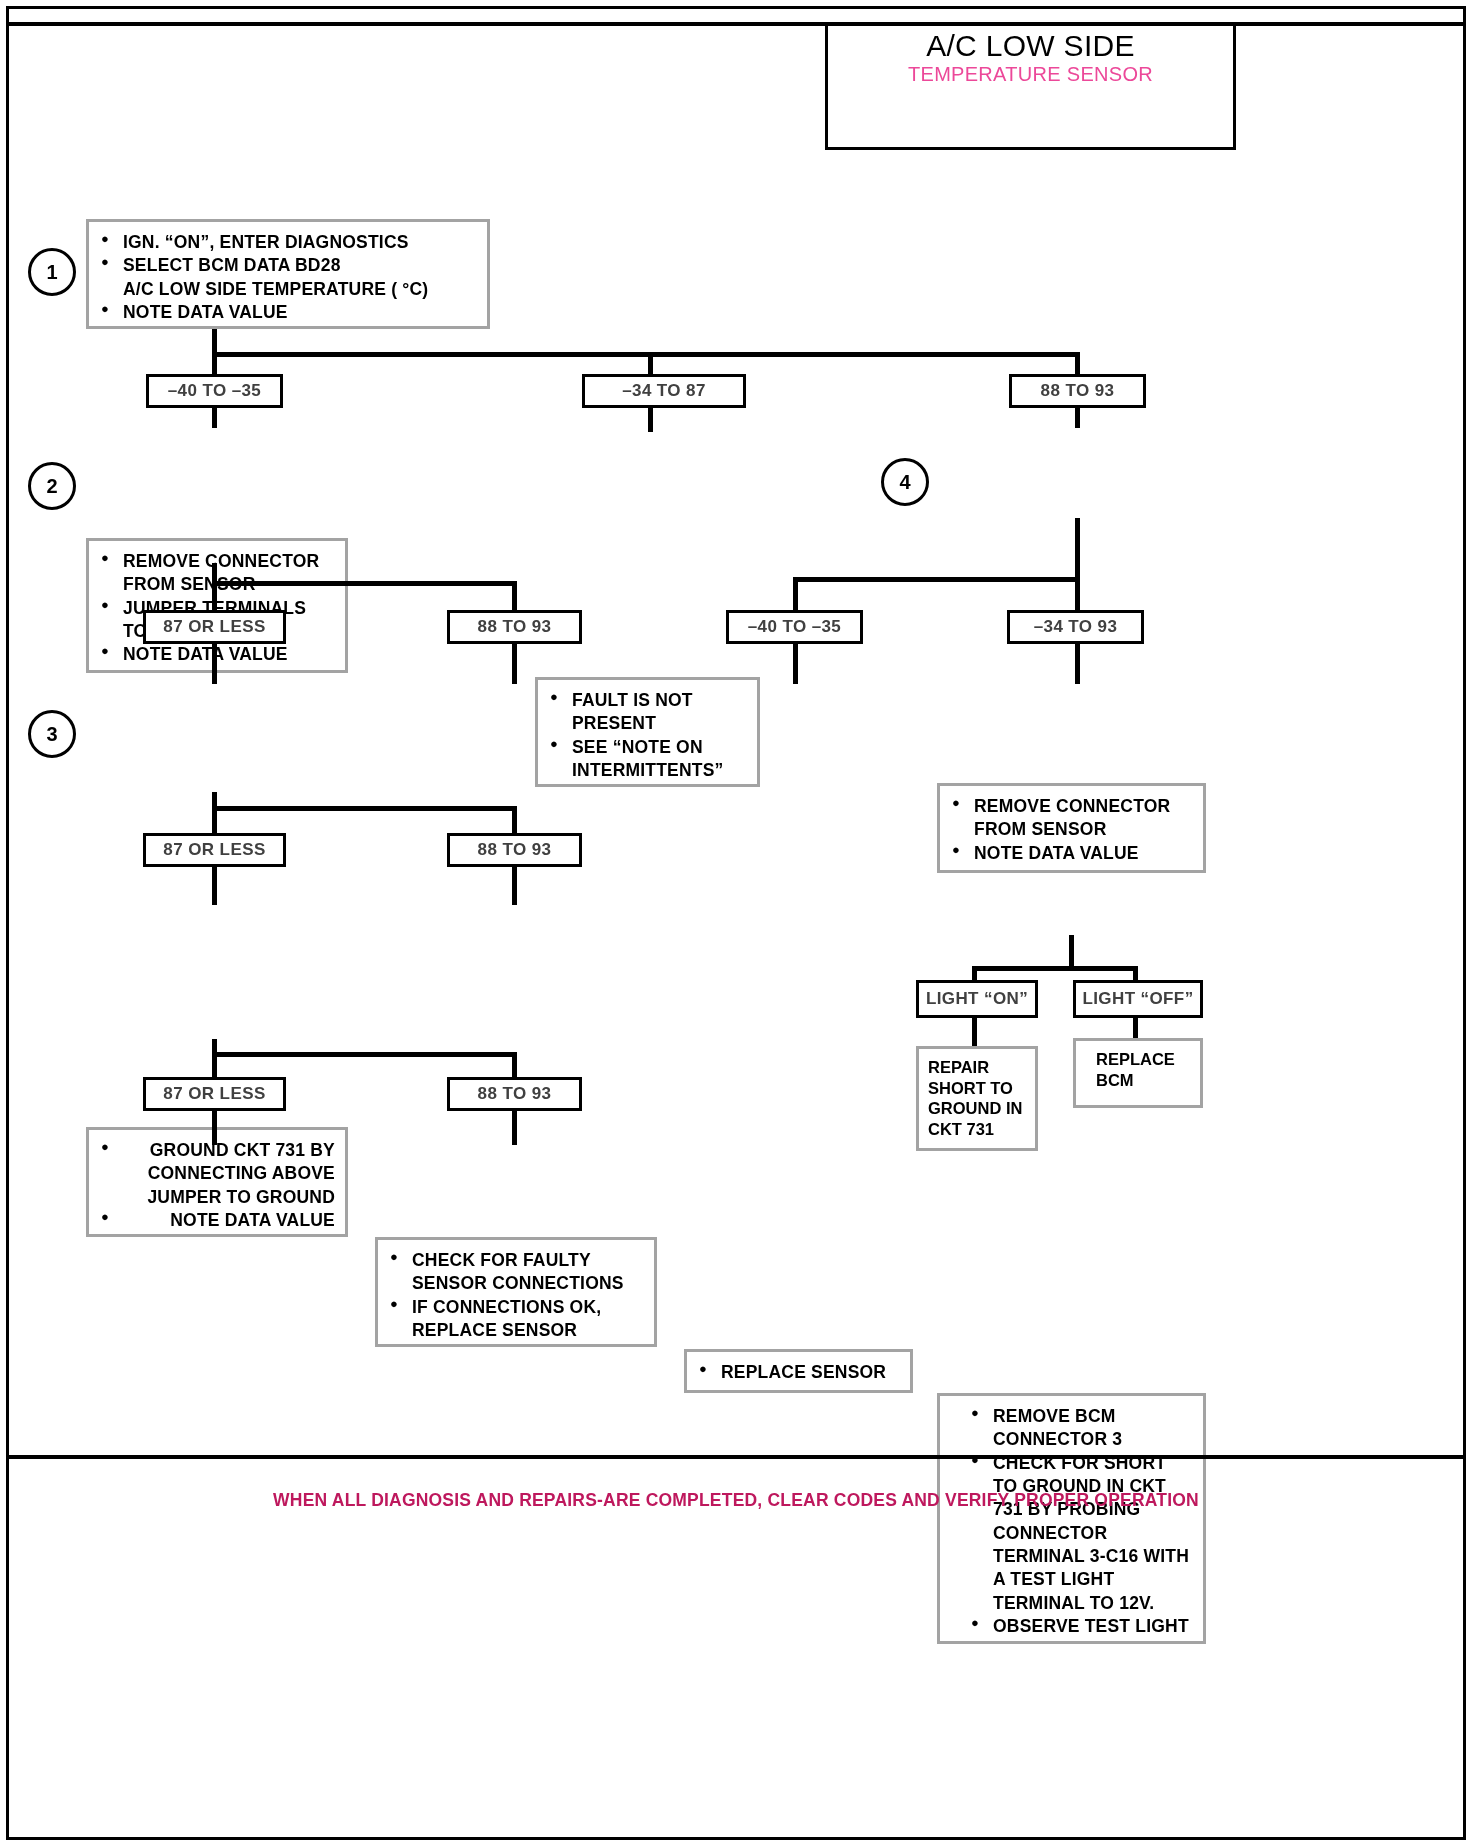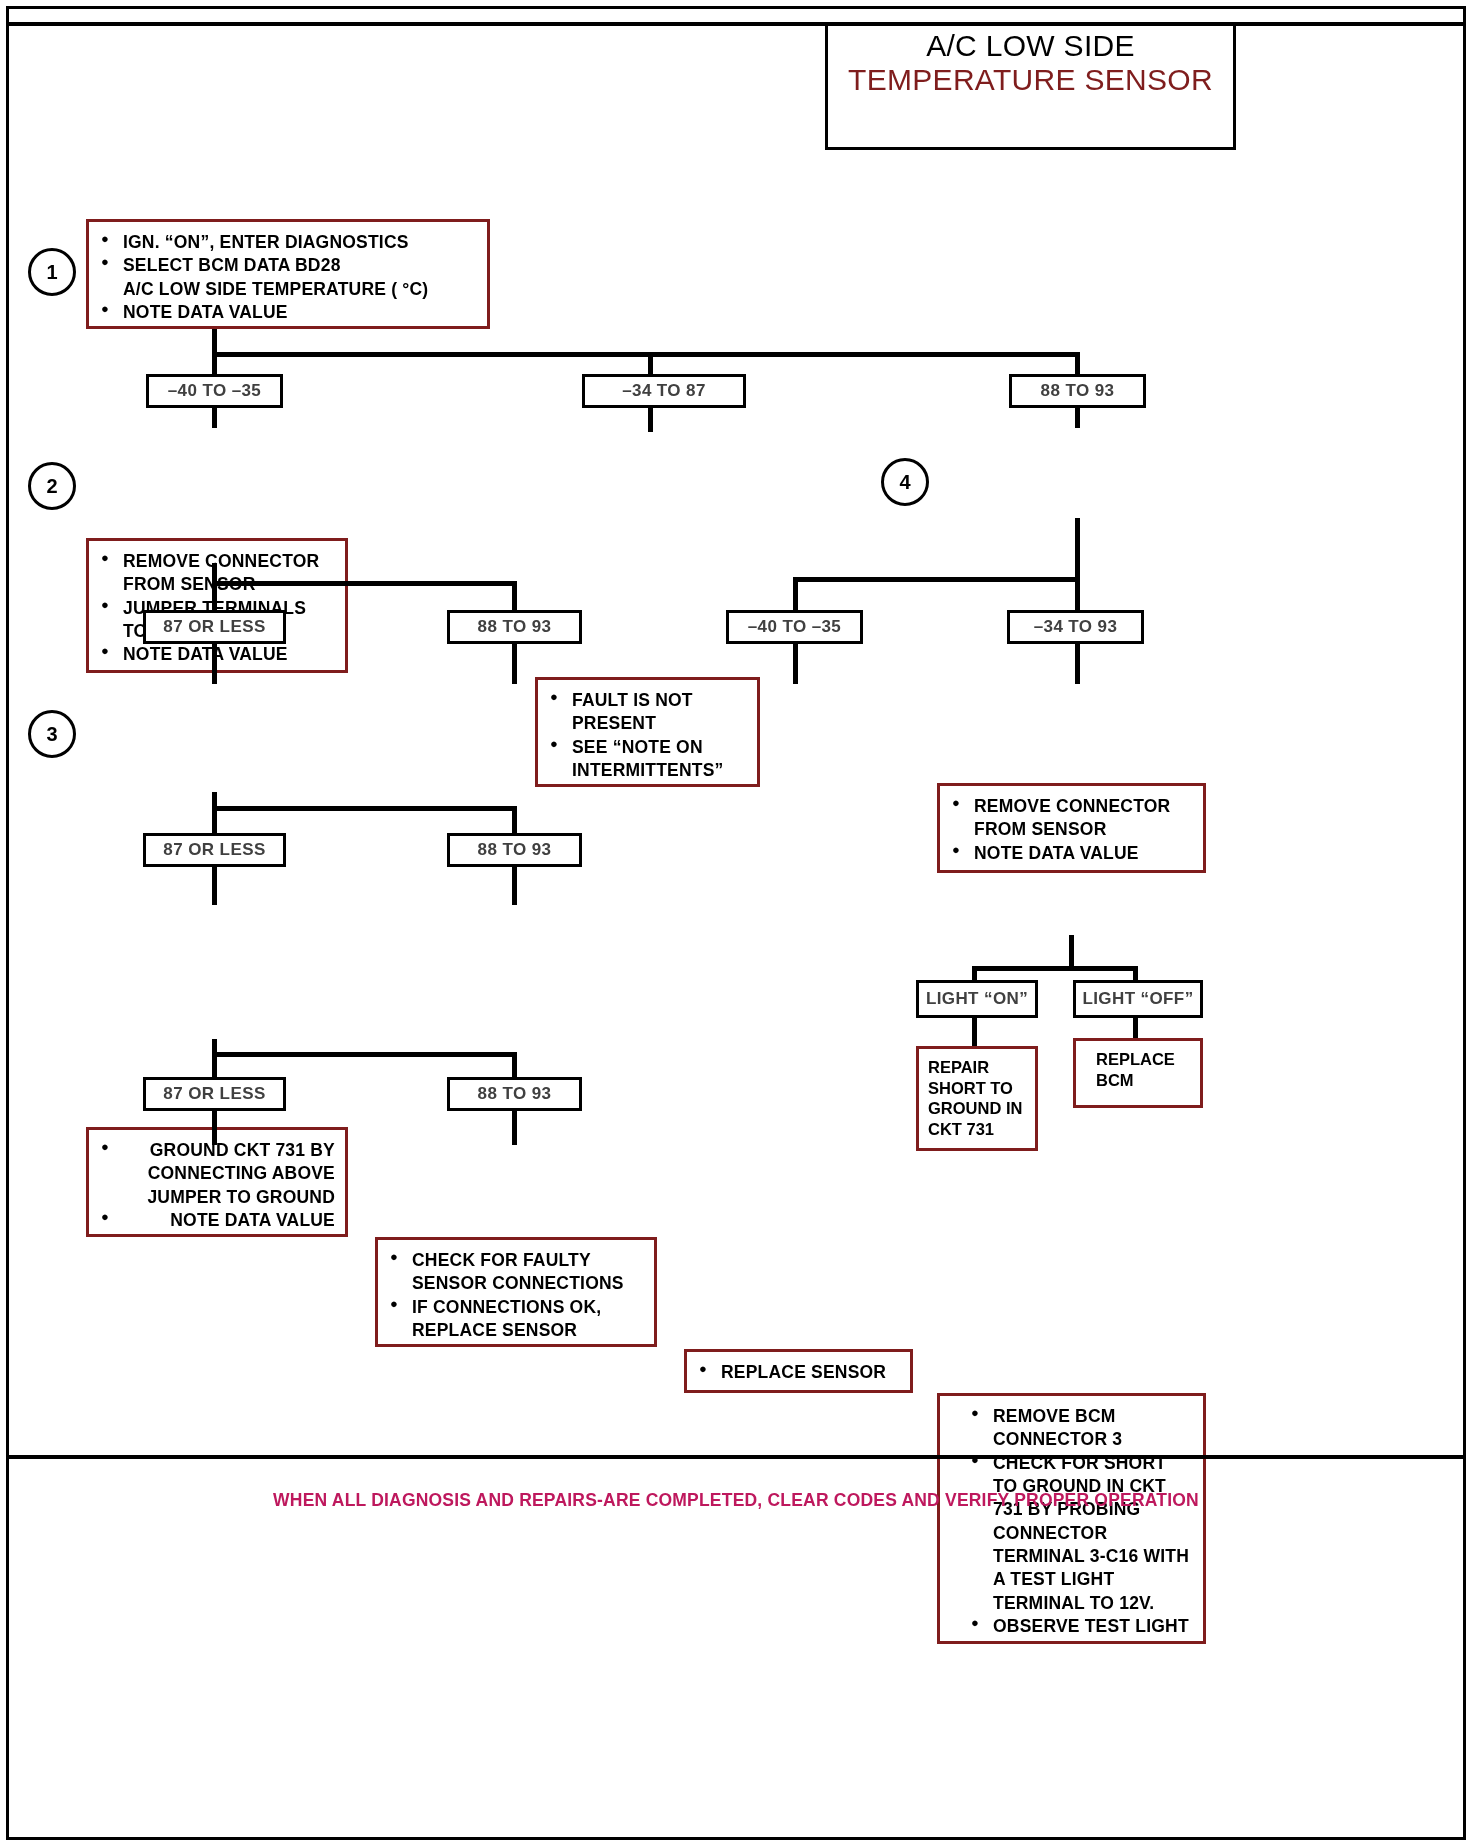--- a/index.html
+++ b/index.html
@@ -1,38 +1,38 @@
 <!DOCTYPE html>
 <html><head>
 <meta charset="utf-8">
 <style>
   html,body{margin:0;padding:0;background:#fff;}
   body{font-family:"Liberation Sans",sans-serif;}
   #page{position:relative;width:1472px;height:1846px;background:#fff;overflow:hidden;}
   .frame{position:absolute;left:6px;top:6px;width:1460px;height:1834px;border:3px solid #000;box-sizing:border-box;}
-  .node{position:absolute;box-sizing:border-box;border:3px solid #7f1d1d;background:#fff;}
+  .node{position:absolute;box-sizing:border-box;border:3px solid #a3a3a3;background:#fff;}
   .tbox{position:absolute;box-sizing:border-box;border:3px solid #000;background:#fff;
         display:flex;align-items:center;justify-content:center;
         font-weight:bold;font-size:17px;letter-spacing:.4px;color:#404040;}
   .bul{position:relative;padding:10px 10px 10px 12px;}
   .bul ul{list-style:none;margin:0;padding:0;}
   .bul li{position:relative;padding-left:22px;margin:0 0 2px 0;
           font-weight:bold;font-size:17.5px;line-height:1.22;letter-spacing:.2px;color:#000;}
   .bul li:before{content:"\25CF";position:absolute;left:0;top:-1px;font-size:13px;}
   .bul li.cont{padding-left:22px;}
   .bul li.cont:before{content:"";}
   .circ{position:absolute;width:42px;height:42px;border:3px solid #000;border-radius:50%;
         background:#fff;display:flex;align-items:center;justify-content:center;
         font-weight:bold;font-size:20px;color:#000;}
   .ln{position:absolute;background:#000;}
   .title{position:absolute;box-sizing:border-box;border:3px solid #000;background:#fff;
          text-align:center;padding:4px 10px 8px 10px;}
   .t1{font-weight:bold;font-size:38px;line-height:1.06;letter-spacing:.5px;color:#000;}
   .t2{font-size:30px;line-height:1.12;letter-spacing:.3px;color:#000;}
-  .t3{font-size:30px;line-height:1.12;letter-spacing:.3px;color:#7f1d1d;}
+  .t3{font-size:20px;line-height:1.12;letter-spacing:.3px;color:#ec4899;}
   .footer{position:absolute;width:100%;text-align:center;font-weight:bold;
           font-size:17.5px;letter-spacing:.2px;color:#be185d;}
   .small{font-size:16.5px;}
 </style>
 </head>
 <body>
 
 <div id="page">
 
   <div class="frame"></div>

